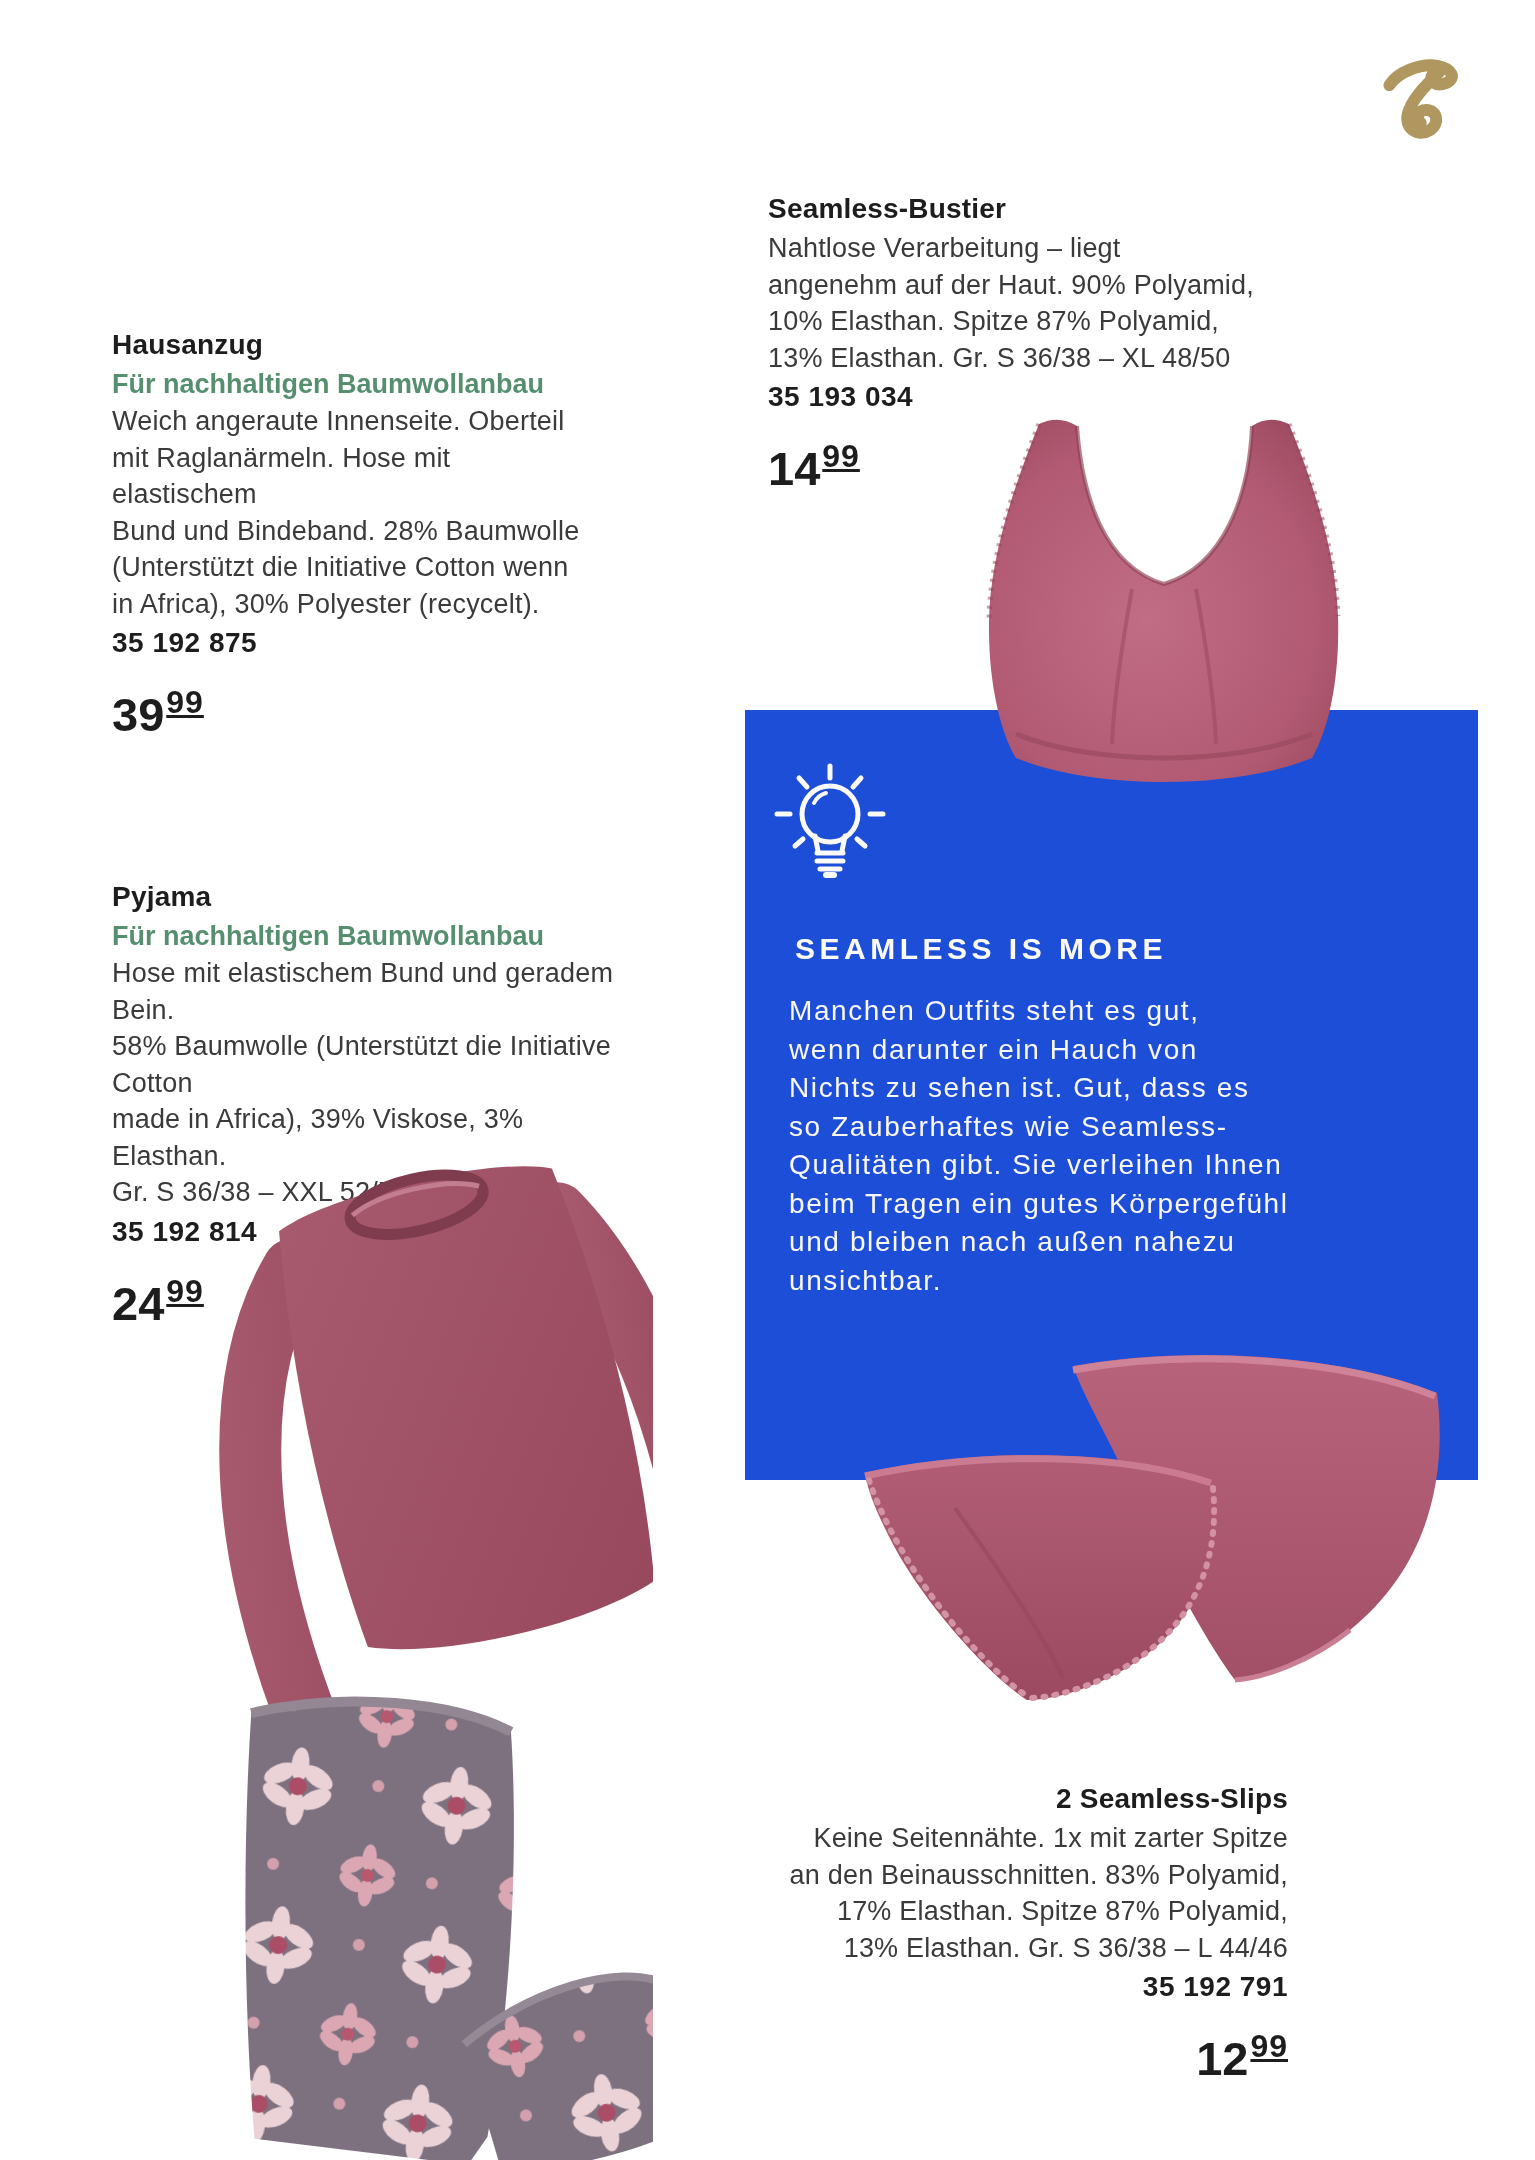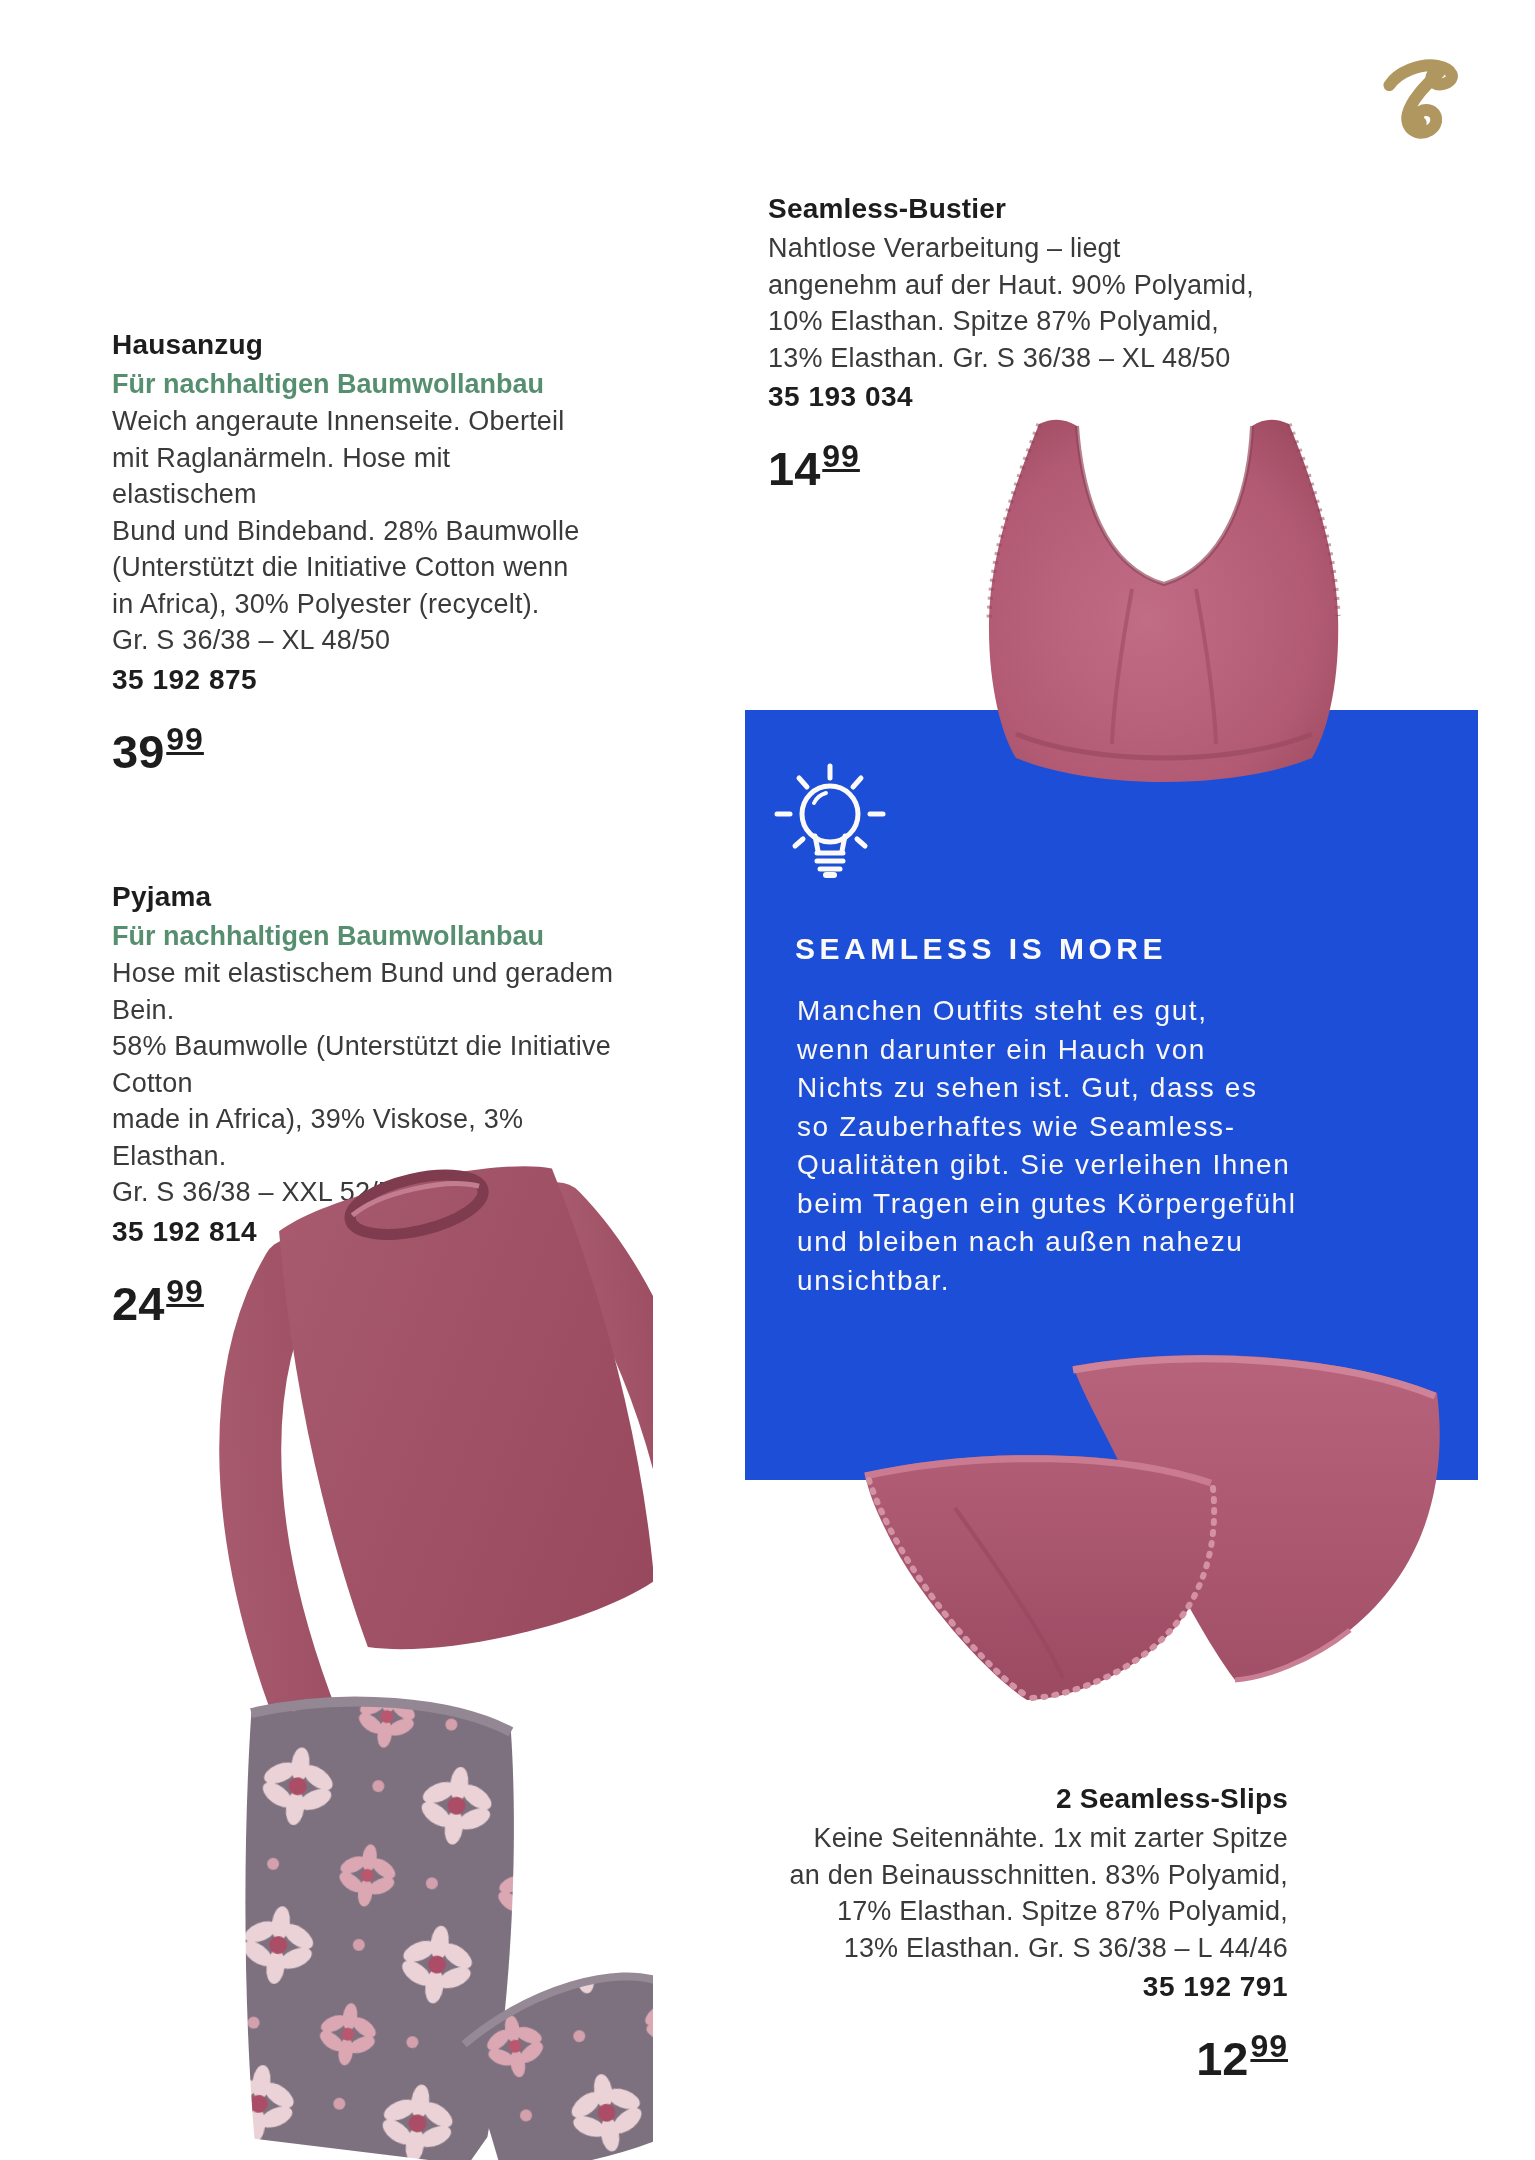--- a/index.html
+++ b/index.html
@@ -38,21 +38,21 @@
   }
   
   .infobox{
     left:745px;top:710px;width:733px;height:770px;
     background:#1d4ed8;
   }
   .infobox .heading{
     position:absolute;left:50px;top:222px;
     font-size:30px;font-weight:bold;color:#fbfaf7;letter-spacing:4.5px;
   }
-  .infobox .body{position:absolute;left:52px;top:282px;}
+  .infobox .body{position:absolute;left:44px;top:282px;}
   .infobox .body div{
     font-size:28px;line-height:38.5px;color:#faf8f4;letter-spacing:1.6px;
   }
   svg{display:block;}
 </style>
 </head>
 <body>
 
 <div class="page">
 
@@ -65,21 +65,20 @@
 
   <div class="product abs" style="left:112px;top:326px;width:470px;">
     <h2>Hausanzug</h2>
     <div class="eco">Für nachhaltigen Baumwollanbau</div>
     <div class="desc">
       <div>Weich angeraute Innenseite. Oberteil</div>
       <div>mit Raglanärmeln. Hose mit elastischem</div>
       <div>Bund und Bindeband. 28% Baumwolle</div>
       <div>(Unterstützt die Initiative Cotton wenn</div>
       <div>in Africa), 30% Polyester (recycelt).</div>
-      <div>Gr. S 36/38 – XL 48/50</div>
     </div>
     <div class="art">35 192 875</div>
     <div class="price"><span>39</span><sup>99</sup></div>
   </div>
 
   <div class="product abs" style="left:112px;top:878px;width:520px;">
     <h2>Pyjama</h2>
     <div class="eco">Für nachhaltigen Baumwollanbau</div>
     <div class="desc">
       <div>Hose mit elastischem Bund und geradem Bein.</div>

